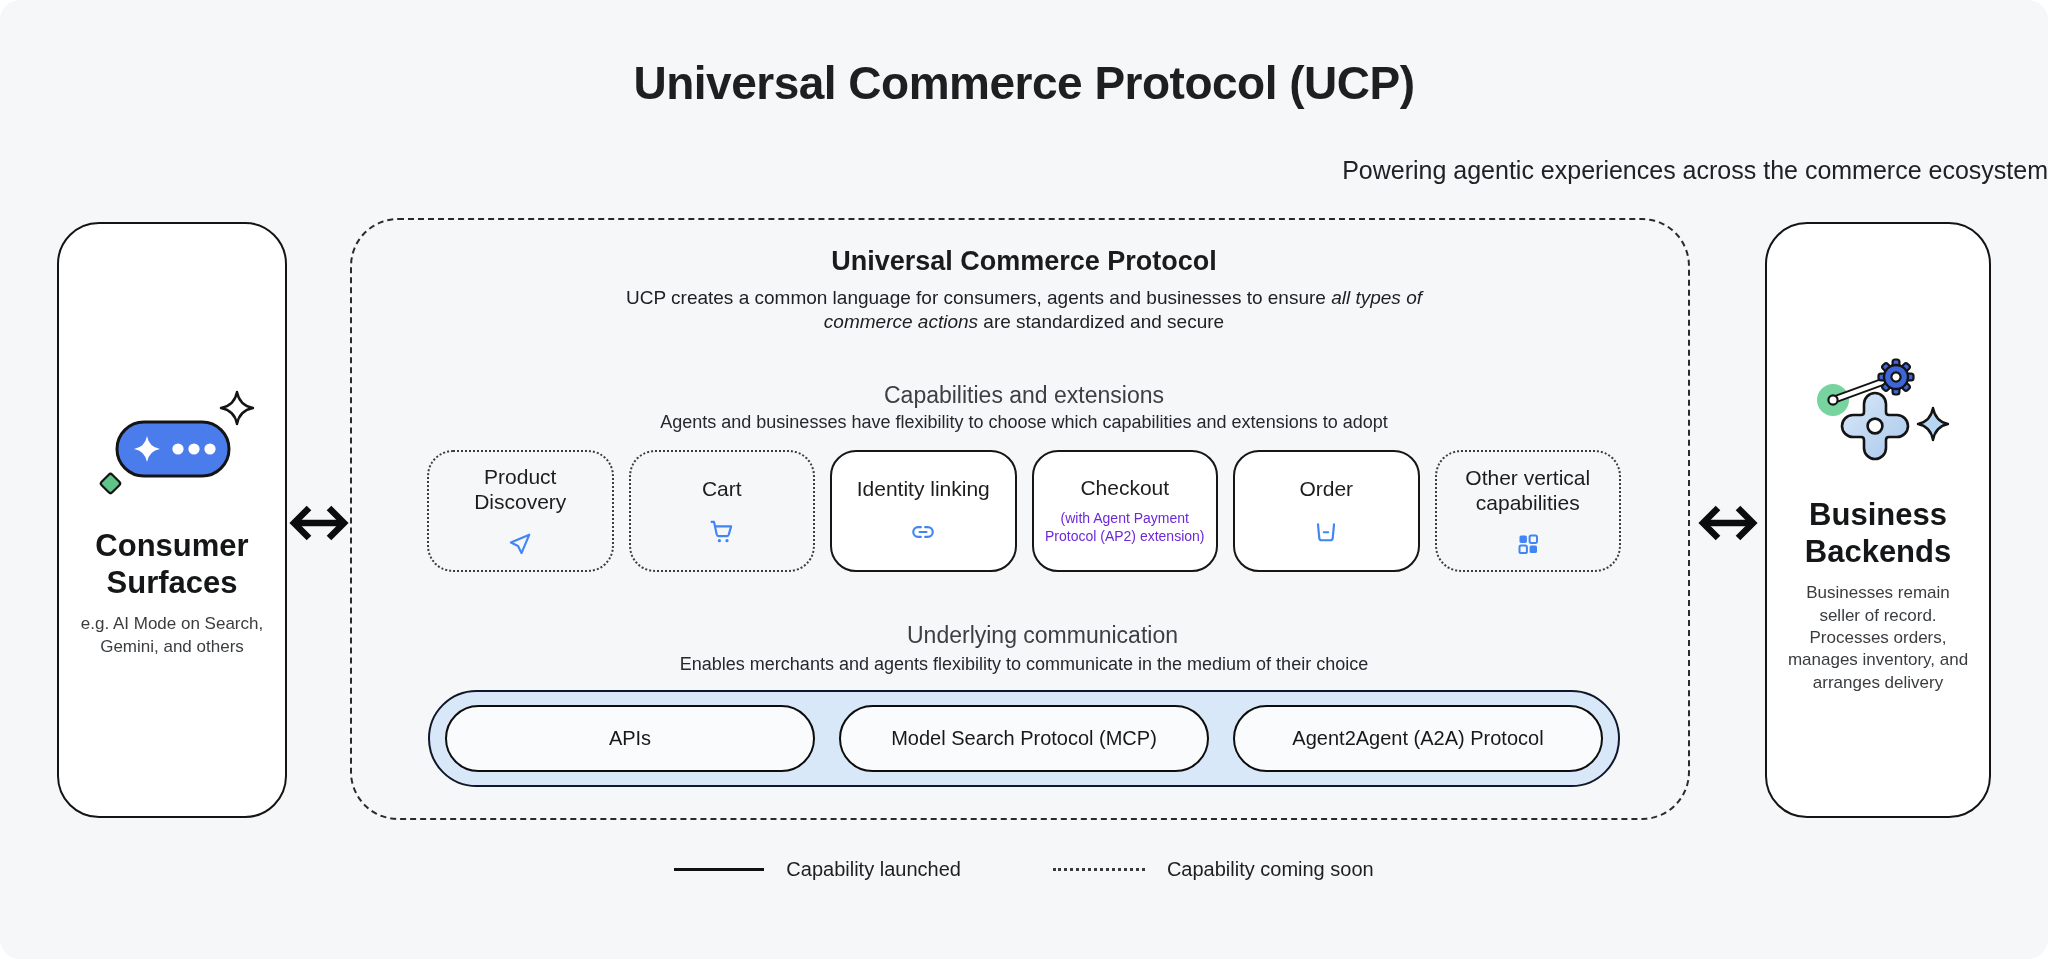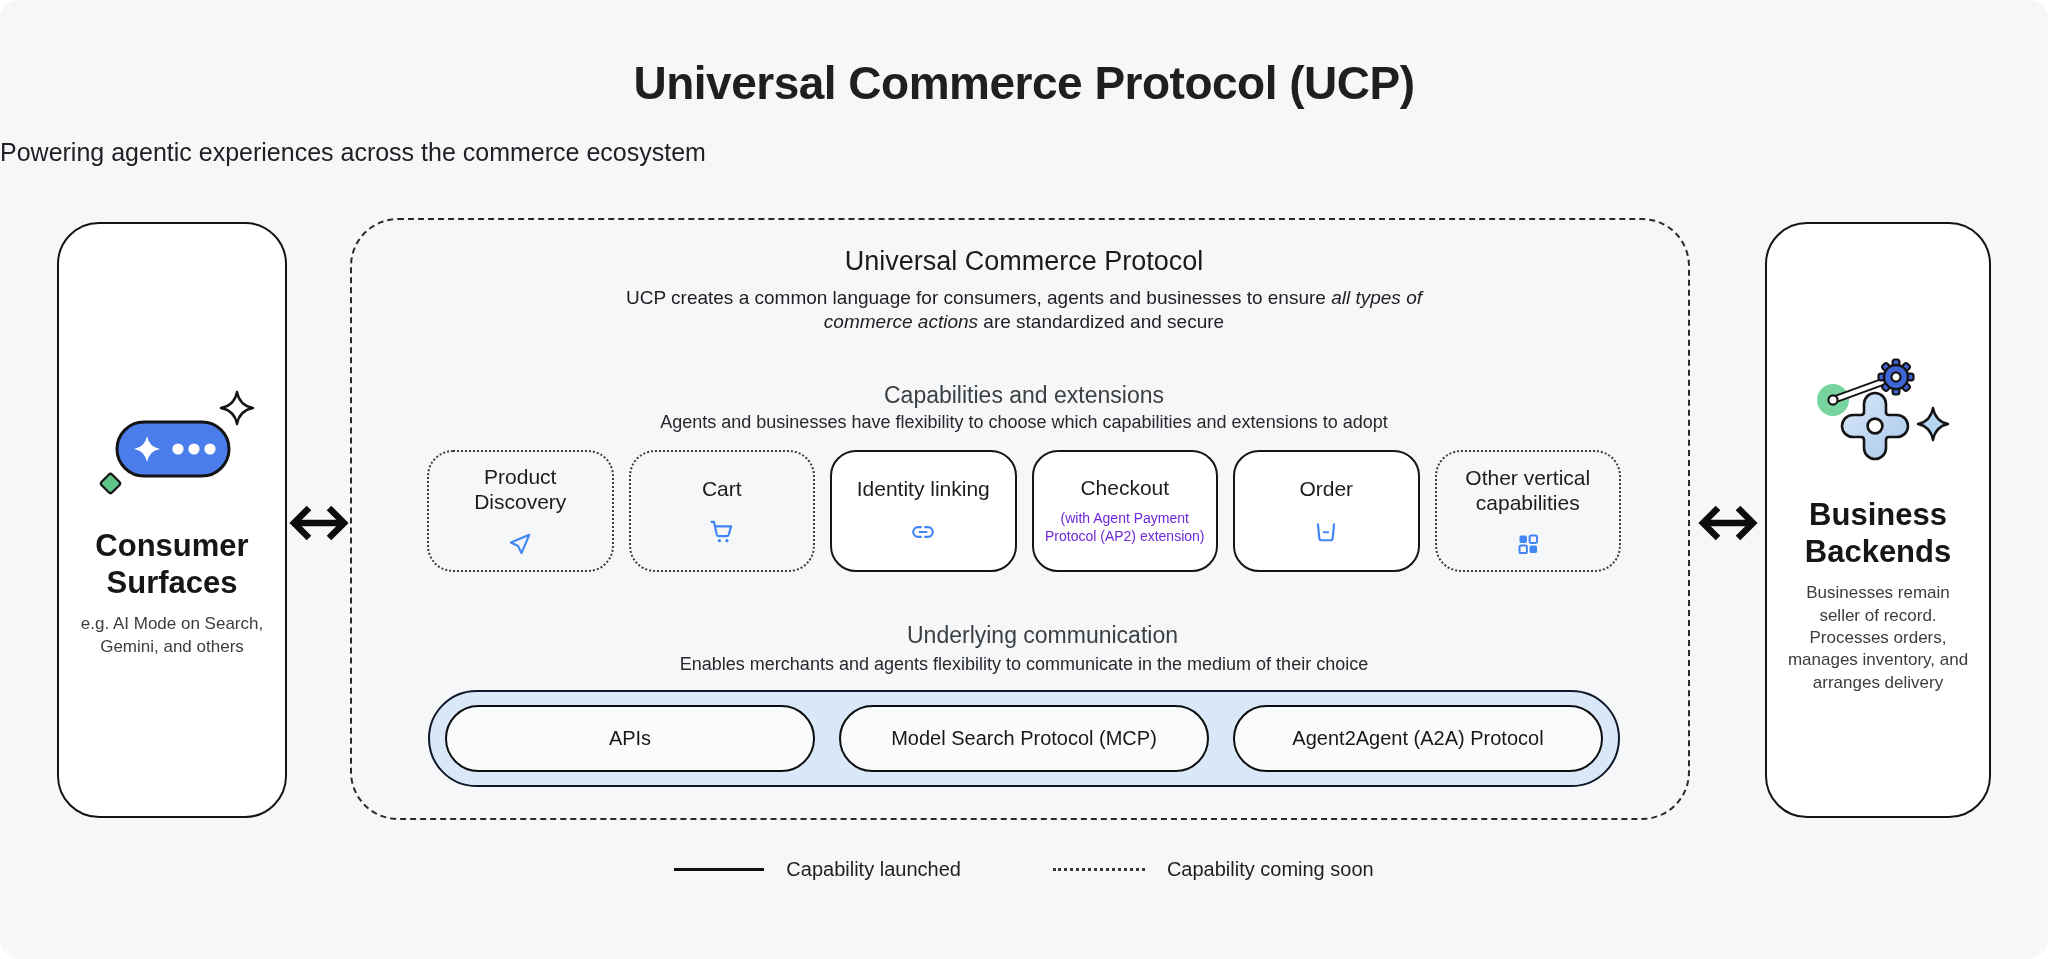--- a/index.html
+++ b/index.html
@@ -6,21 +6,21 @@
   .canvas{
     position:relative;width:2048px;height:959px;background:#f6f7f9;
     font-family:"Liberation Sans",sans-serif;color:#1f1f1f;overflow:hidden;border-radius:20px;
   }
   
   .page-title{
     position:absolute;left:0;right:0;top:56px;text-align:center;
     font-size:46px;font-weight:600;letter-spacing:-.5px;color:#1e1f21;
   }
   .page-subtitle{
-    position:absolute;left:0;right:0;top:138px;text-align:left;
+    position:absolute;left:0;right:0;top:156px;text-align:right;
     font-size:25px;font-weight:400;color:#202124;
   }
   
   .side-panel{
     position:absolute;top:222px;height:596px;background:#ffffff;
     border:2.5px solid #141414;border-radius:42px;
     display:flex;flex-direction:column;align-items:center;justify-content:center;
     text-align:center;box-sizing:border-box;
   }
   .panel-left{left:57px;width:230px;}
@@ -34,21 +34,21 @@
   .hub-arrow{position:absolute;top:500px;}
   .arrow-left{left:288px;}
   .arrow-right{left:1697px;}
   
   .ucp-box{
     position:absolute;left:350px;top:218px;width:1340px;height:602px;
     border:2.6px dashed #2a2a2a;border-radius:48px;box-sizing:border-box;
   }
   .ucp-title{
     position:absolute;left:0;right:0;top:246px;text-align:center;
-    font-size:27px;font-weight:400;color:#1a1b1d;
+    font-size:27px;font-weight:700;color:#1a1b1d;
   }
   .ucp-desc{
     position:absolute;left:594px;top:286px;width:860px;text-align:center;
     font-size:19px;line-height:24px;color:#202124;
   }
   .section-heading{
     position:absolute;left:0;right:0;text-align:center;
     font-size:23px;font-weight:500;color:#3c4043;
   }
   .section-subheading{

